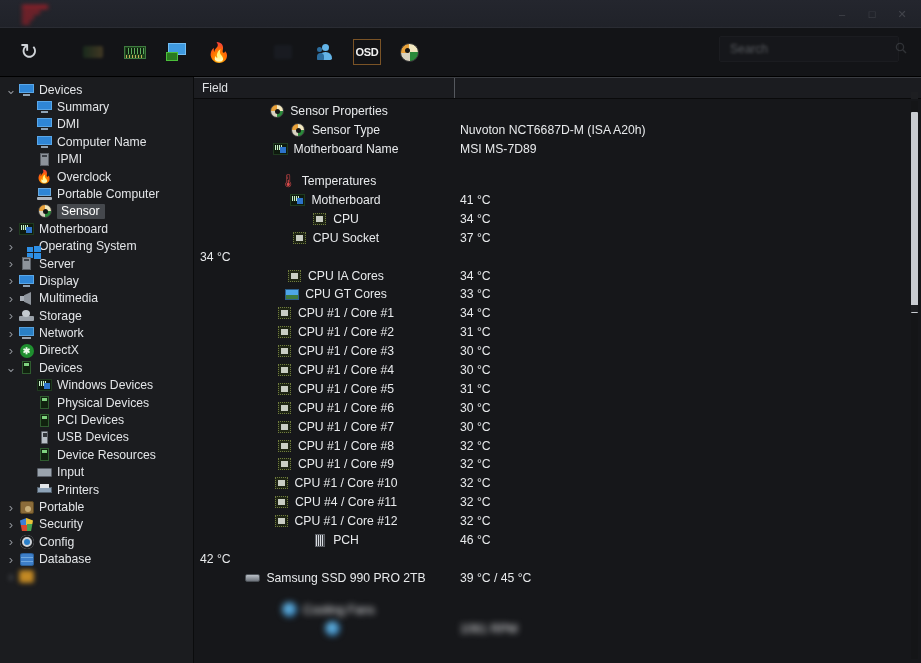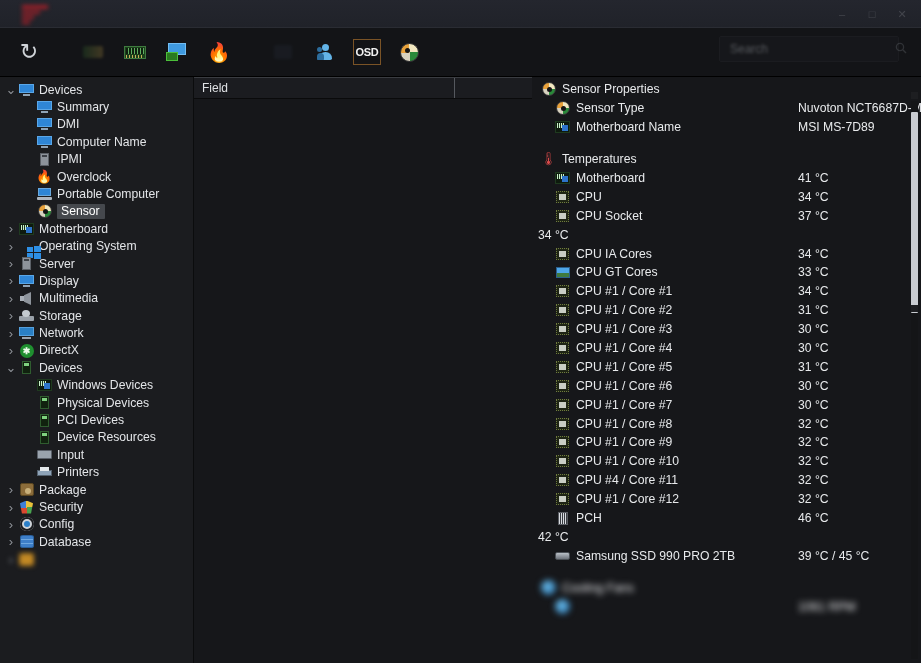--- a/index.html
+++ b/index.html
@@ -175,21 +175,21 @@
   .d0 { padding-left: 4px; }
   .d1 { padding-left: 22px; }
 
   
   .main {
     flex: 1;
     background: #16171a;
     position: relative;
     min-width: 0;
     display: flex;
-    flex-direction: row;
+    flex-direction: column;
   }
   .hdr {
     height: 22px;
     flex: 0 0 22px;
     background: #1b1c20;
     border-bottom: 1px solid #0a0a0b;
     border-top: 1px solid #3a3c41;
     display: flex;
     align-items: center;
     position: relative;
@@ -216,20 +216,21 @@
     display: flex;
     align-items: center;
     font-size: 12.2px;
     color: #e8eaec;
     white-space: nowrap;
   }
   .row .fcell {
     width: 260px; flex: 0 0 260px;
     display: flex; align-items: center;
     padding-left: 8px;
+    justify-content: center;
   }
   .row.child .fcell { padding-left: 22px; }
   .row .rico {
     width: 17px; flex: 0 0 17px; height: 14px;
     margin-right: 5px;
     display: flex; align-items: center; justify-content: center;
   }
   .row .vcell { padding-left: 6px; color: #e8eaec; }
   .row.spacer { height: 13px; }
   .row.blurrow { filter: blur(3px); }
@@ -690,20 +691,29 @@
             <span>
               <span class="devrect"></span>
             </span>
           </span>
           <span class="tlabel">PCI Devices</span>
         </div>
         <div class="tnode d1">
           <span class="chev"></span>
           <span class="tico">
             <span>
+              <span class="usbst"></span>
+            </span>
+          </span>
+          <span class="tlabel">USB Devices</span>
+        </div>
+        <div class="tnode d1">
+          <span class="chev"></span>
+          <span class="tico">
+            <span>
               <span class="devrect"></span>
             </span>
           </span>
           <span class="tlabel">Device Resources</span>
         </div>
         <div class="tnode d1">
           <span class="chev"></span>
           <span class="tico">
             <span>
               <span class="kbd"></span>
@@ -720,21 +730,21 @@
           </span>
           <span class="tlabel">Printers</span>
         </div>
         <div class="tnode d0">
           <span class="chev" style="font-size: 13px;">›</span>
           <span class="tico">
             <span>
               <span class="cam"></span>
             </span>
           </span>
-          <span class="tlabel">Package</span>
+          <span class="tlabel">Portable</span>
         </div>
         <div class="tnode d0">
           <span class="chev" style="font-size: 13px;">›</span>
           <span class="tico">
             <span>
               <span class="shield"></span>
             </span>
           </span>
           <span class="tlabel">Security</span>
         </div>

